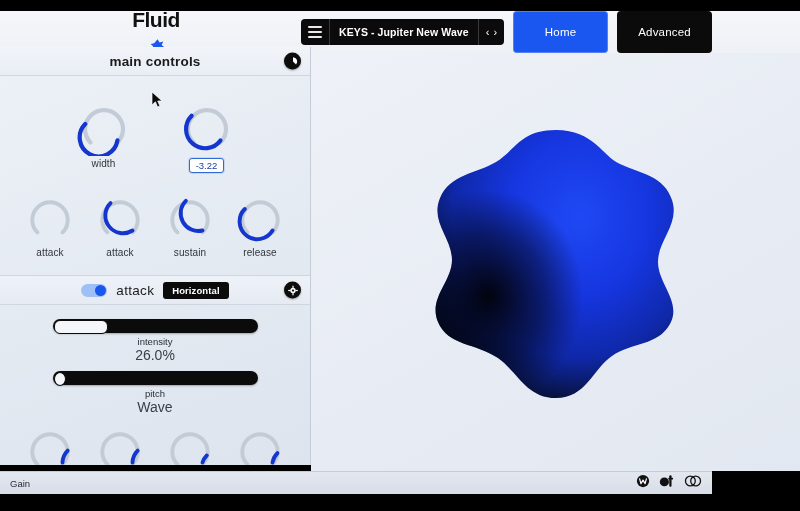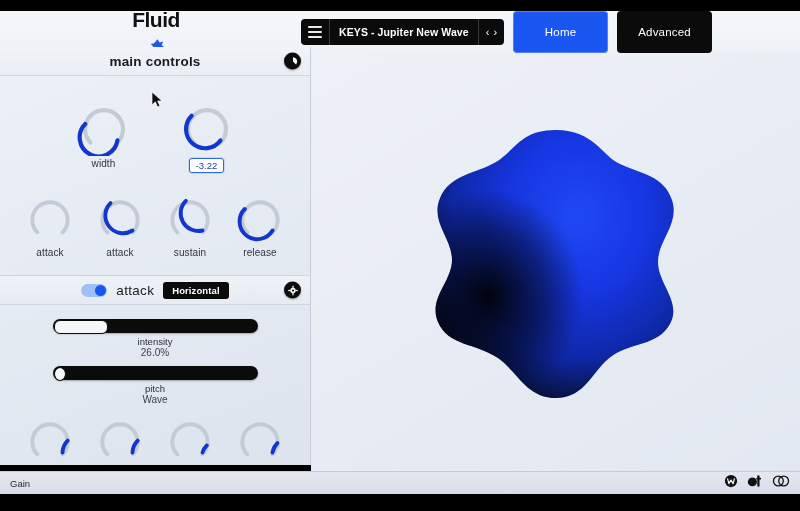--- a/index.html
+++ b/index.html
@@ -106,33 +106,33 @@
   .slider-wrap{display:flex;flex-direction:column;align-items:center;}
   .slider-track{
     width:205px;height:14px;border-radius:7px;background:#0b0b0b;position:relative;
     box-shadow:0 1px 2px rgba(0,0,0,.3);cursor:pointer;
   }
   .slider-thumb{
     position:absolute;left:1px;top:1px;height:12px;border-radius:6px;
     background:#f4f6fa;border:1px solid #0b0b0b;
   }
   .slider-label{font-size:9.5px;color:#2b2f36;margin-top:3px;}
-  .slider-sub{font-size:10px;color:#3a3f47;margin-top:0px;}
+  .slider-sub{font-size:14px;color:#3a3f47;margin-top:0px;}
 
   
   .viz{
     position:absolute;left:311px;top:53px;width:489px;height:418px;
     background:linear-gradient(150deg,#eef1f7 0%,#e8ecf4 50%,#e2e8f1 100%);
     display:flex;align-items:center;justify-content:center;
     overflow:hidden;
   }
 
   
   .status{
-    position:absolute;left:0;top:471px;width:800px;height:23px;
+    position:absolute;left:0;top:471px;width:712px;height:23px;
     background:linear-gradient(180deg,#e3e8f0 0%,#d7dde7 100%);
     border-top:1px solid #c5ccd8;
     display:flex;align-items:center;justify-content:space-between;
     padding:0 10px;box-sizing:border-box;
   }
   .status-text{font-size:9.5px;color:#2a2e35;}
   .status-icons{display:flex;align-items:center;gap:9px;}
 
   .cursor{position:absolute;left:151px;top:91px;pointer-events:none;}
 </style>

